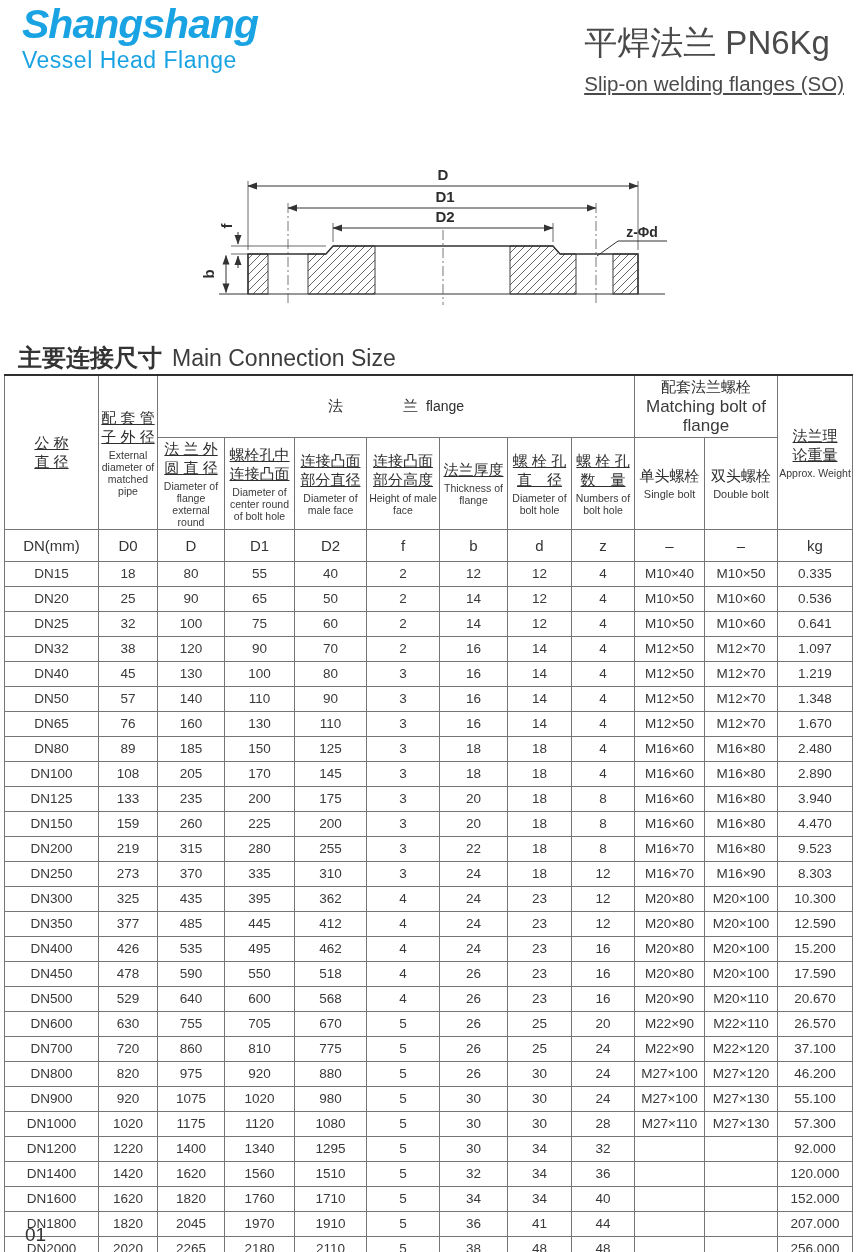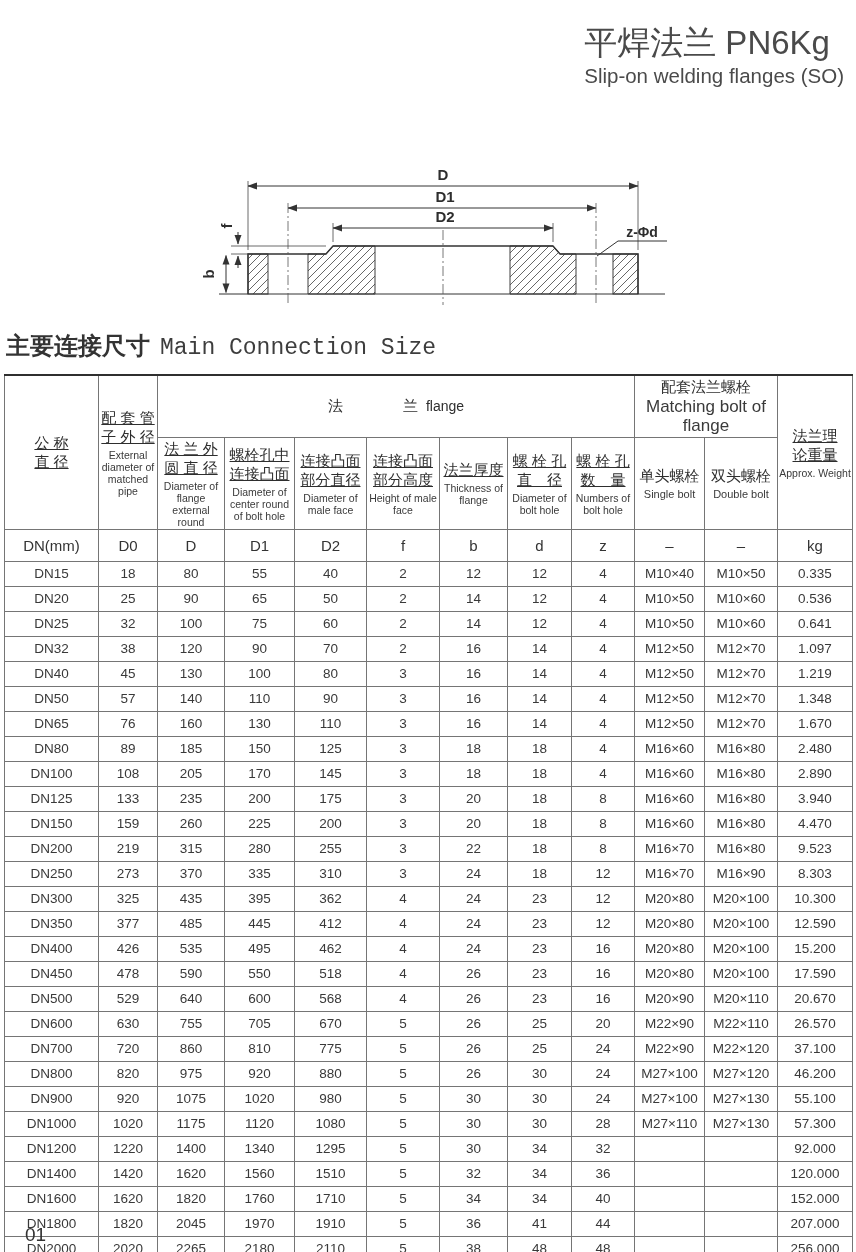--- a/index.html
+++ b/index.html
@@ -7,27 +7,27 @@
     position:relative;width:856px;height:1252px;background:#fff;overflow:hidden;
     font-family:"Liberation Sans",sans-serif;color:#3a3a3a;
   }
   
   .logo{position:absolute;left:22px;top:2px;}
   .brand{font-size:41px;font-weight:bold;font-style:italic;letter-spacing:-1px;line-height:1.1;}
   .brand-sub{font-size:23px;font-weight:400;letter-spacing:0.5px;margin-top:0px;}
   
   .titles{position:absolute;right:12px;top:24px;text-align:left;}
   .title-zh{font-size:33px;color:#4a4a4a;line-height:1.15;}
-  .title-en{font-size:20.5px;color:#4a4a4a;margin-top:2px;}
+  .title-en{font-size:20.5px;color:#4a4a4a;margin-top:10px;text-decoration:underline;}
   
   .diagram{position:absolute;left:183px;top:164px;}
   .dim-label{font-size:15px;font-weight:bold;fill:#2e2e2e;font-family:"Liberation Sans",sans-serif;}
   .dim-label-sm{font-size:14px;font-weight:bold;fill:#2e2e2e;font-family:"Liberation Sans",sans-serif;}
   
-  .section-heading{position:absolute;left:6px;top:330px;margin:0;font-weight:normal;font-family:Liberation Mono, monospace;}
+  .section-heading{position:absolute;left:6px;top:330px;margin:12px;font-weight:normal;}
   .section-heading .zh-head{font-size:24px;color:#333;font-weight:bold;}
   .section-heading .en-head{font-size:23px;color:#3d3d3d;font-weight:normal;margin-left:10px;}
   
   table.conn{
     position:absolute;left:4px;top:374px;width:849px;
     border-collapse:collapse;table-layout:fixed;
     border-top:2.5px solid #2f2f2f;border-bottom:2.5px solid #2f2f2f;
   }
   table.conn th,table.conn td{
     border:1px solid #757575;text-align:center;vertical-align:middle;
@@ -43,20 +43,24 @@
   .sym th{height:29px;font-size:15px;color:#333;border-bottom:2px solid #2f2f2f;}
   tbody td{height:22px;font-size:13.5px;color:#393939;line-height:1;}
   
   .page-number{position:absolute;left:4px;top:1224px;font-size:19px;color:#333;padding-left:21px;}
 </style>
 </head>
 <body>
 
 <div class="page">
 
+  <div class="logo" style="color:#1aa3e3;">
+    <div class="brand">Shangshang</div>
+    <div class="brand-sub">Vessel Head Flange</div>
+  </div>
 
   <div class="titles">
     <div class="title-zh">平焊法兰 PN6Kg</div>
     <div class="title-en">Slip-on welding flanges (SO)</div>
   </div>
 
   <div class="diagram">
     <svg width="522" height="152" viewBox="0 0 522 152">
       <defs>
         <pattern id="hatch" width="8" height="8" patternUnits="userSpaceOnUse">

